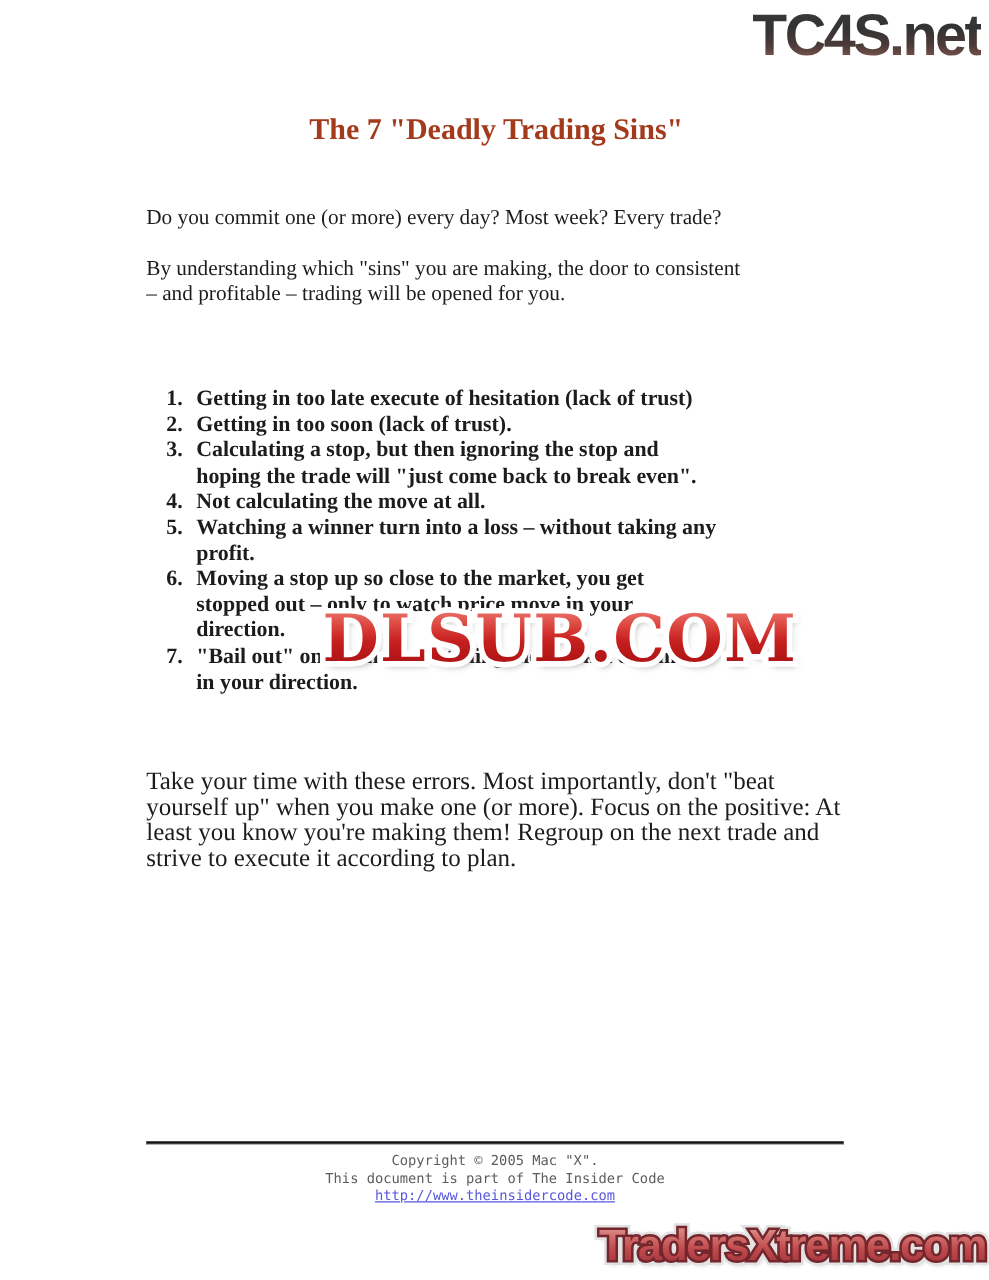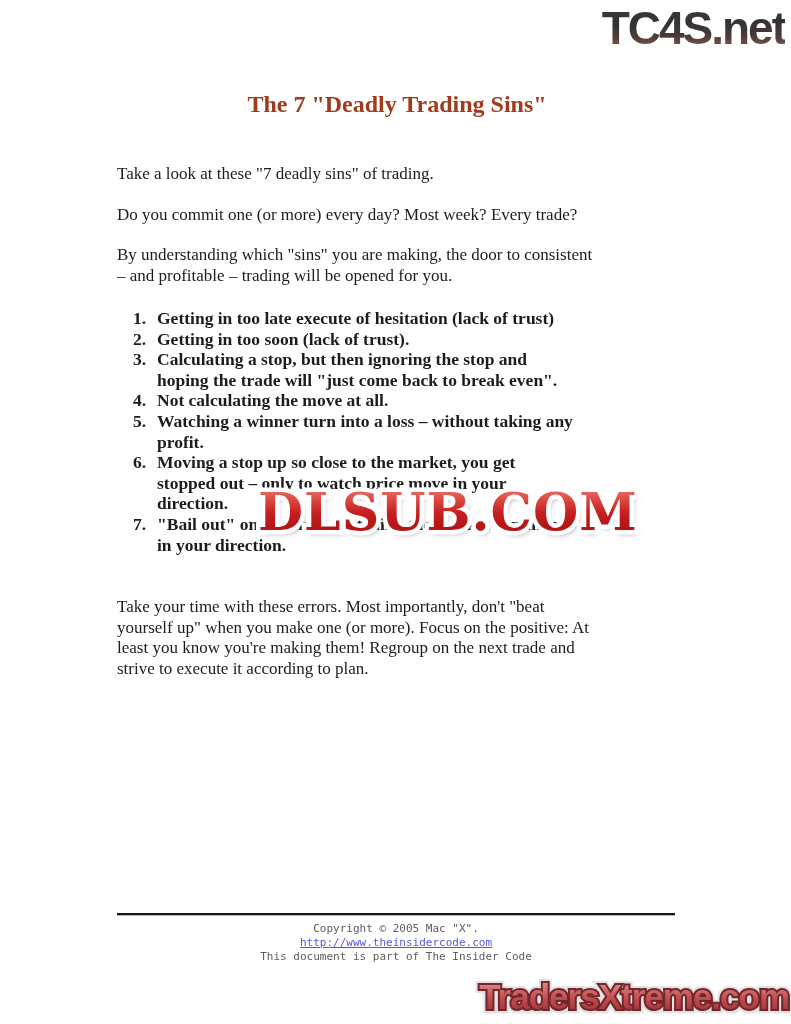--- a/index.html
+++ b/index.html
@@ -53,22 +53,22 @@
     font-weight: 700;
     font-size: 17.5px;
     line-height: 20.6px;
   }
   .sins-list li { position: relative; padding-left: 24px; }
   .sins-list .num { position: absolute; left: 0; top: 0; }
   .sins-list .txt { white-space: pre-line; display: block; }
 
   .closing {
     position: absolute;
-    top: 597px; left: 117px; width: 580px;
-    font-size: 17px;
+    top: 615px; left: 117px; width: 580px;
+    font-size: 20px;
     line-height: 20.6px;
     white-space: pre-line;
   }
 
   
   .watermark {
     position: absolute;
     top: 486px; left: 258px;
     font-family: "DejaVu Serif", serif;
     font-weight: 700;
@@ -142,21 +142,20 @@
   }
 </style>
 </head>
 <body>
 
 <div class="tc4s-logo">TC4S.net</div>
 
 <h1 class="doc-title">The 7 "Deadly Trading Sins"</h1>
 
 <div class="intro">
-  <p>Take a look at these "7 deadly sins" of trading.</p>
   <p>Do you commit one (or more) every day? Most week? Every trade?</p>
   <p>By understanding which "sins" you are making, the door to consistent
 – and profitable – trading will be opened for you.</p>
 </div>
 
 <ol class="sins-list">
 
 <li>
     <span class="num">1.</span>
     <span class="txt">Getting in too late execute of hesitation (lack of trust)</span>
@@ -198,21 +197,21 @@
 </div>
 
 <p class="closing">Take your time with these errors. Most importantly, don't "beat
 yourself up" when you make one (or more).  Focus on the positive: At
 least you know you're making them!  Regroup on the next trade and
 strive to execute it according to plan.</p>
 
 <div class="footer-divider"></div>
 <div class="footer-text">
   <div>Copyright © 2005 Mac "X".</div>
+  <div>This document is part of The Insider Code</div>
   <div><a href="#">http://www.theinsidercode.com</a></div>
-  <div>This document is part of The Insider Code</div>
 </div>
 
 <div class="traders-logo">
   <span class="layer glow">TradersXtreme.com</span>
   <span class="layer outline">TradersXtreme.com</span>
   <span class="layer fill">TradersXtreme.com</span>
 </div>
 
 </body></html>

